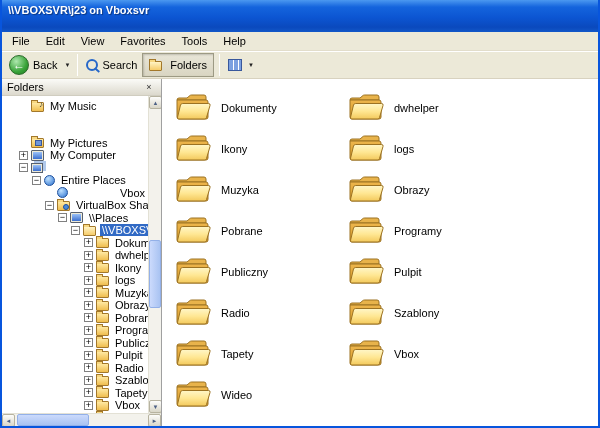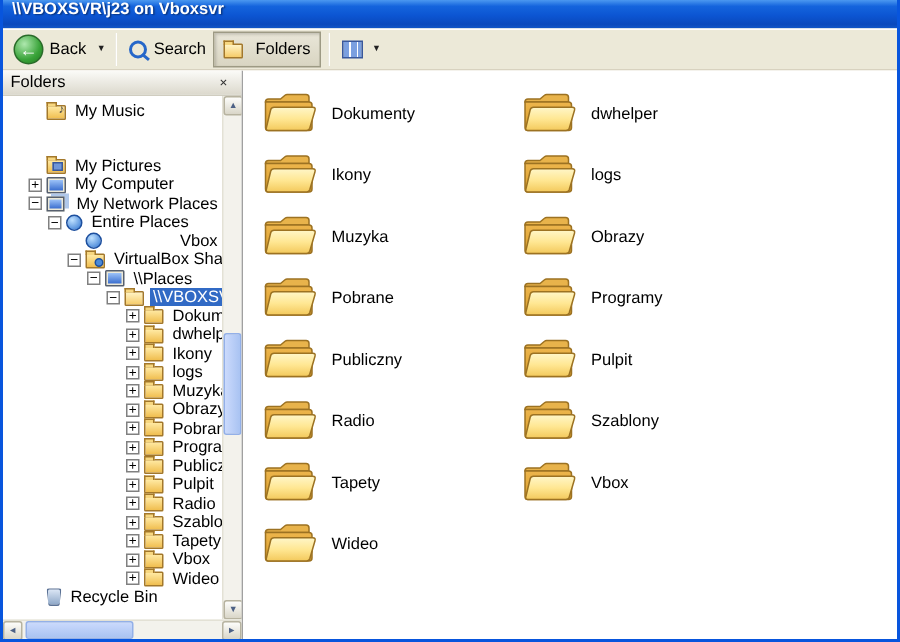--- a/index.html
+++ b/index.html
@@ -1,21 +1,21 @@
 <!DOCTYPE html>
 <html><head>
 <meta charset="utf-8">
 <style>
   * { margin:0; padding:0; box-sizing:border-box; }
   html,body { width:600px; height:428px; overflow:hidden; font-family:"Liberation Sans",sans-serif; background:#fff; }
   .window { width:600px; height:428px; display:flex; flex-direction:column; background:#ECE9D8;
             border-left:2px solid #0855DD; border-right:2px solid #0855DD; border-bottom:2px solid #0855DD; }
 
   
-  .titlebar { height:19px; flex:none; display:flex; align-items:flex-start; padding:0 6px;
+  .titlebar { height:19px; flex:none; display:flex; align-items:flex-end; padding:16px 6px;
     background:linear-gradient(180deg,#4b98f0 0%,#1464dd 22%,#0c55d2 55%,#0a49bd 85%,#1257c8 100%);
     color:#fff; font-size:11px; font-weight:bold; text-shadow:1px 1px 1px #0a3580; }
 
   
   .menubar { height:19px; flex:none; display:flex; align-items:center; padding-left:2px;
     background:#ECE9D8; border-bottom:1px solid #e2ddcb; }
   .menu-item { font-size:11px; padding:2px 8px; color:#000; }
 
   
   .toolbar { height:28px; flex:none; display:flex; align-items:center; gap:2px; padding:0 4px;
@@ -132,20 +132,28 @@
     </linearGradient>
   </defs>
 </svg>
 
 <div class="window">
 
   <div class="titlebar">
     <span>\\VBOXSVR\j23 on Vboxsvr</span>
   </div>
 
+  <div class="menubar" id="menubar">
+      <span class="menu-item">File</span>
+      <span class="menu-item">Edit</span>
+      <span class="menu-item">View</span>
+      <span class="menu-item">Favorites</span>
+      <span class="menu-item">Tools</span>
+      <span class="menu-item">Help</span>
+    </div>
 
   <div class="toolbar">
     <div class="tb-btn">
       <span class="back-circle">←</span>
       <span>Back</span>
     </div>
     <span class="chev">▼</span>
     <div class="tb-sep"></div>
     <div class="tb-btn">
       <span class="search-glass"></span>
@@ -183,21 +191,20 @@
               <span class="tree-label">My Pictures</span>
             </div>
             <div class="tree-row" style="padding-left: 17px;">
               <span class="expander">+</span>
               <span class="ticon i-my-computer"></span>
               <span class="tree-label">My Computer</span>
             </div>
             <div class="tree-row" style="padding-left: 17px;">
               <span class="expander">−</span>
               <span class="ticon i-network-places"></span>
-              <span class="tree-label">My Network Places</span>
             </div>
             <div class="tree-row" style="padding-left: 30px;">
               <span class="expander">−</span>
               <span class="ticon i-entire-network"></span>
               <span class="tree-label">Entire Places</span>
             </div>
             <div class="tree-row" style="padding-left: 43px;">
               <span class="exp-spacer"></span>
               <span class="ticon i-globe"></span>
               <span class="tree-label gap">Vbox</span>

